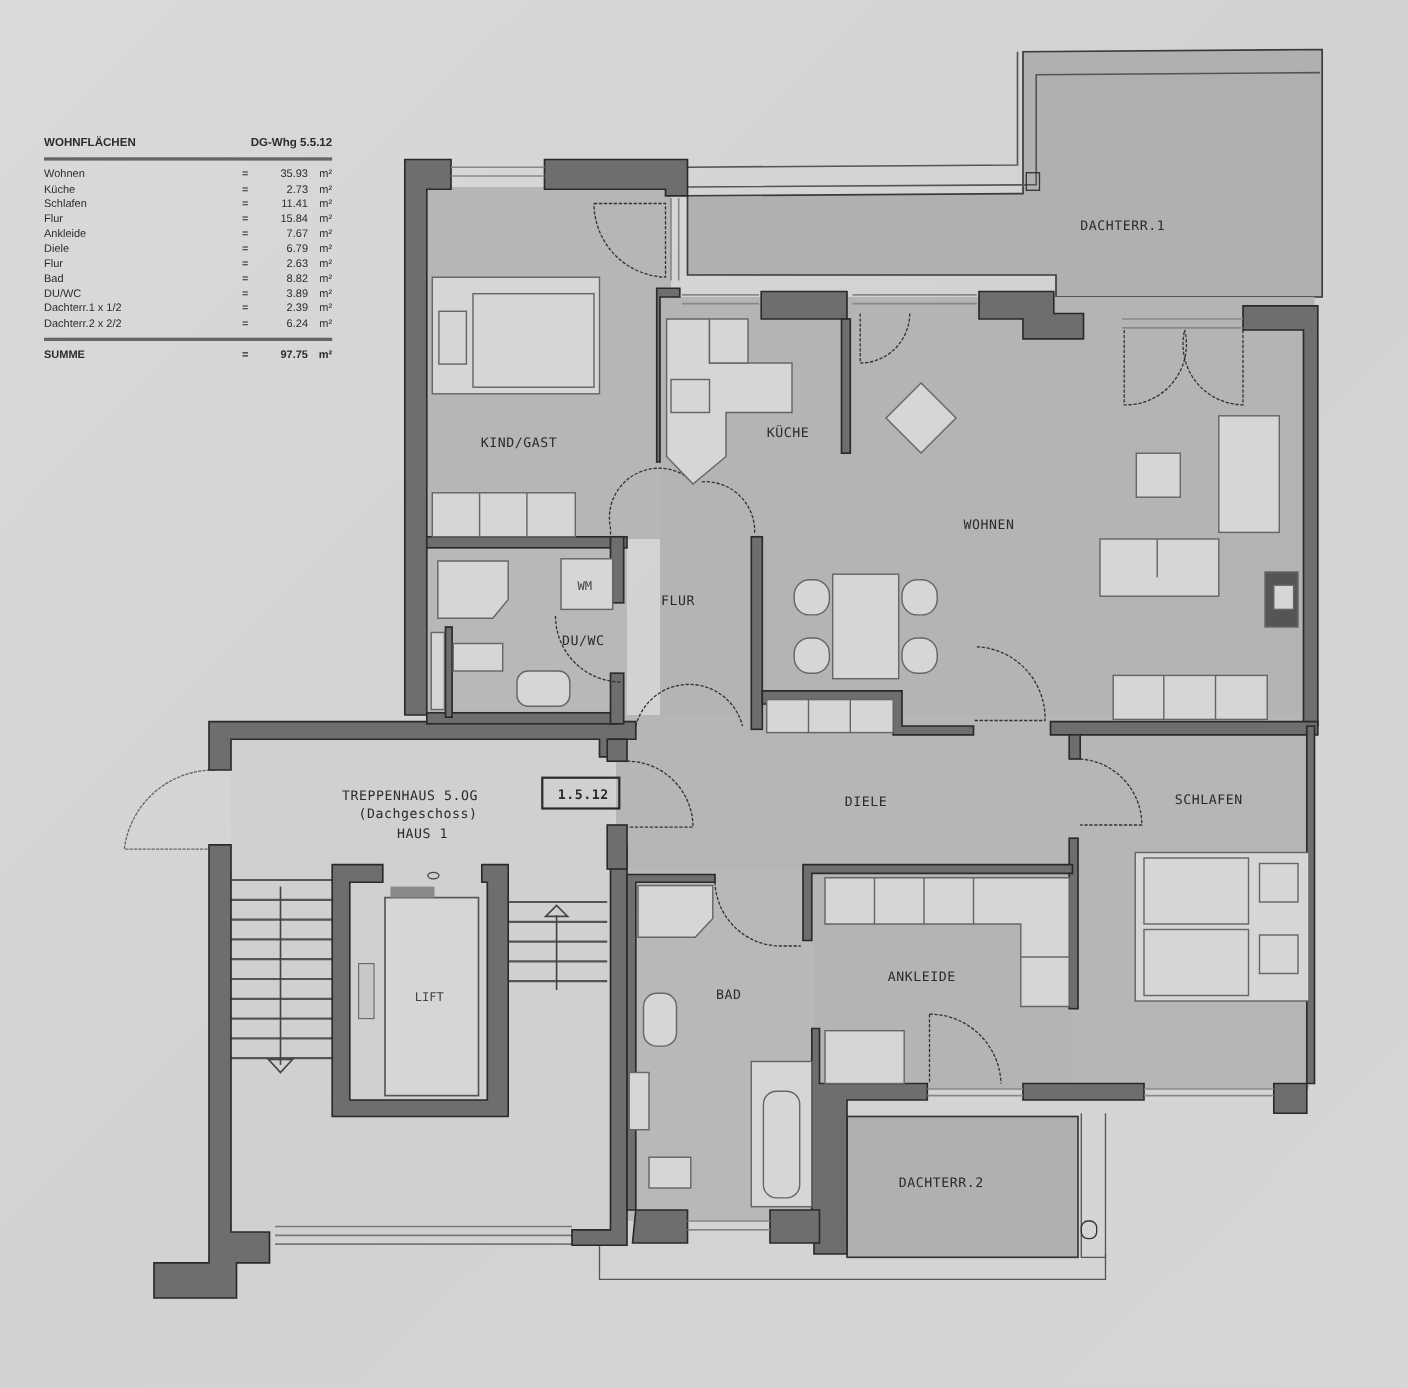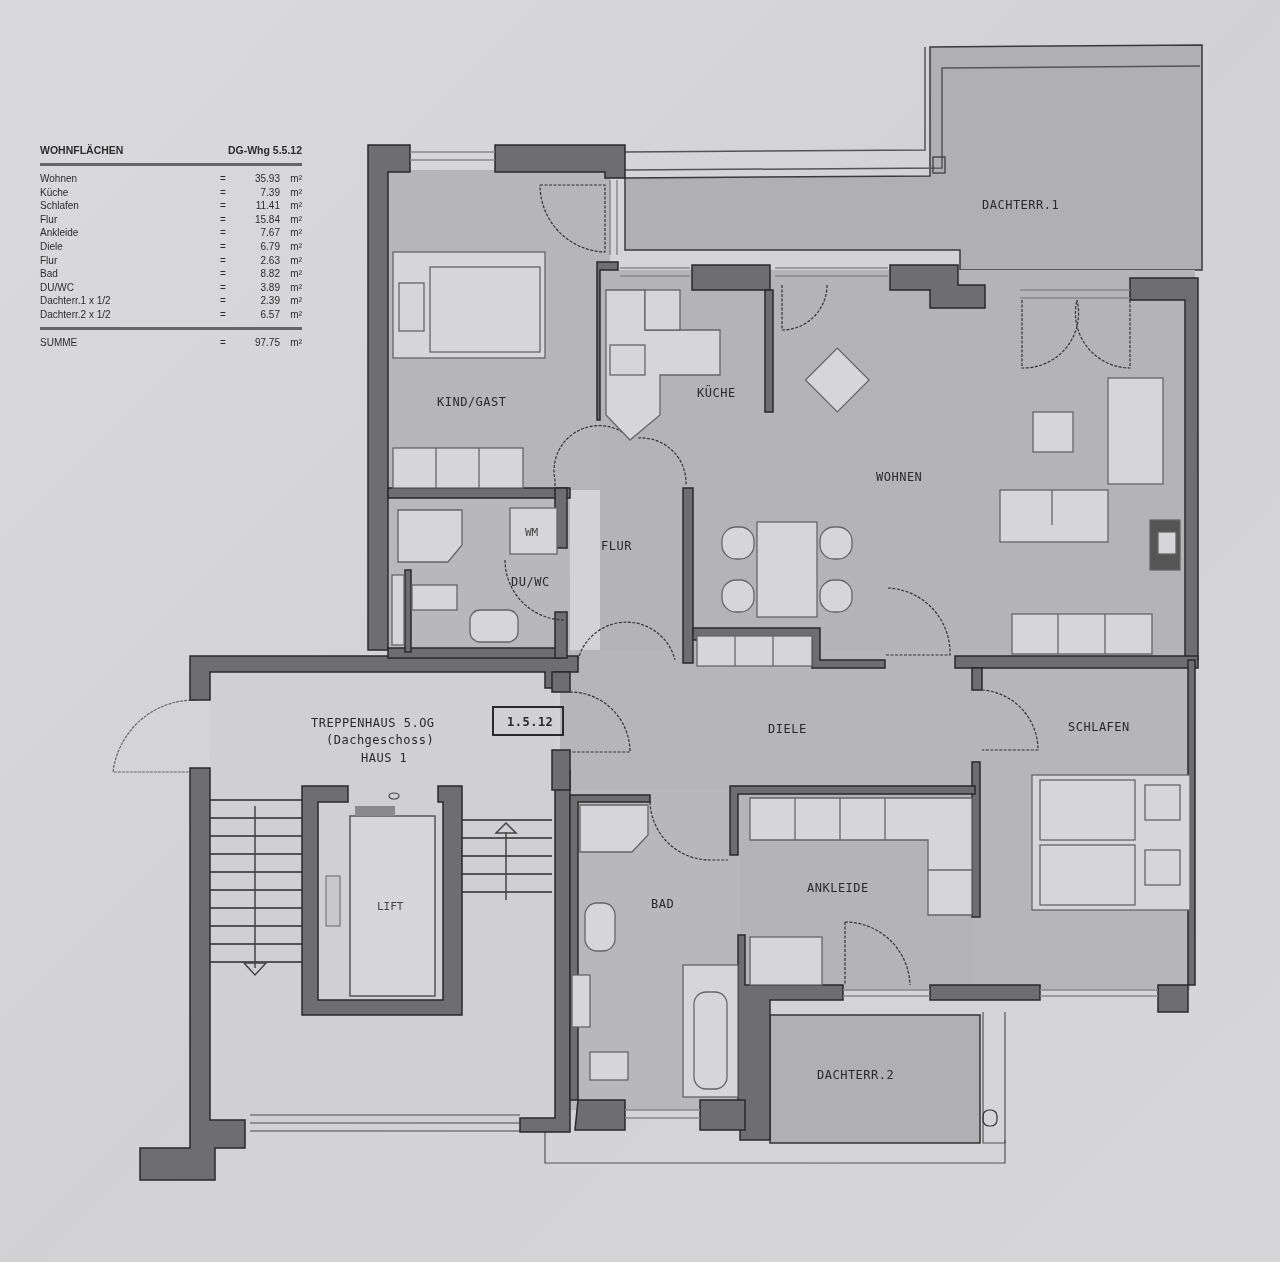--- a/index.html
+++ b/index.html
@@ -1,26 +1,26 @@
 <!DOCTYPE html>
 <html><head>
 <meta charset="utf-8">
 <style>
   html,body{margin:0;padding:0;}
   body{width:1280px;height:1262px;background:#d4d4d6;position:relative;overflow:hidden;font-family:"Liberation Sans",sans-serif;color:#2a2a2a;}
   .paper{position:absolute;left:0;top:0;width:1280px;height:1262px;background:linear-gradient(135deg,#dadadc 0%,#d2d2d4 50%,#d6d6d8 100%);}
-  .area-table{position:absolute;left:40px;top:144px;width:262px;font-size:10px;color:#2c2c2c;}
+  .area-table{position:absolute;left:40px;top:124px;width:262px;font-size:10px;color:#2c2c2c;}
   .area-head{display:flex;justify-content:space-between;font-weight:bold;font-size:10.5px;height:14px;}
   .area-rule{height:3px;background:#666;margin:5px 0 6px 0;}
   .area-row{display:flex;height:13.6px;line-height:13.6px;}
   .area-row .lbl{flex:1;}
   .area-row .eq{width:20px;text-align:left;}
   .area-row .val{width:40px;text-align:right;}
   .area-row .unit{width:22px;text-align:right;}
-  .area-sum{font-weight:normal;}
+  .area-sum{font-weight:bold;}
   svg{position:absolute;left:0;top:0;}
   .room-label{font-family:"DejaVu Sans Mono","Liberation Mono",monospace;font-size:12px;fill:#2a2a2a;letter-spacing:0.5px;}
   .small-label{font-family:"DejaVu Sans Mono","Liberation Mono",monospace;font-size:11px;fill:#444;}
 </style>
 </head>
 <body>
 
 <div class="paper"></div>
 
 <div class="area-table">
@@ -32,21 +32,21 @@
   <div id="area-rows">
     <div class="area-row">
         <span class="lbl">Wohnen</span>
         <span class="eq">=</span>
         <span class="val">35.93</span>
         <span class="unit">m²</span>
       </div>
     <div class="area-row">
         <span class="lbl">Küche</span>
         <span class="eq">=</span>
-        <span class="val">7.39</span>
+        <span class="val">2.73</span>
         <span class="unit">m²</span>
       </div>
     <div class="area-row">
         <span class="lbl">Schlafen</span>
         <span class="eq">=</span>
         <span class="val">11.41</span>
         <span class="unit">m²</span>
       </div>
     <div class="area-row">
         <span class="lbl">Flur</span>
@@ -84,23 +84,23 @@
         <span class="val">3.89</span>
         <span class="unit">m²</span>
       </div>
     <div class="area-row">
         <span class="lbl">Dachterr.1 x 1/2</span>
         <span class="eq">=</span>
         <span class="val">2.39</span>
         <span class="unit">m²</span>
       </div>
     <div class="area-row">
-        <span class="lbl">Dachterr.2 x 1/2</span>
-        <span class="eq">=</span>
-        <span class="val">6.57</span>
+        <span class="lbl">Dachterr.2 x 2/2</span>
+        <span class="eq">=</span>
+        <span class="val">6.24</span>
         <span class="unit">m²</span>
       </div>
   </div>
   <div class="area-rule"></div>
   <div class="area-row area-sum">
       <span class="lbl">SUMME</span>
       <span class="eq">=</span>
       <span class="val">97.75</span>
       <span class="unit">m²</span>
     </div>

